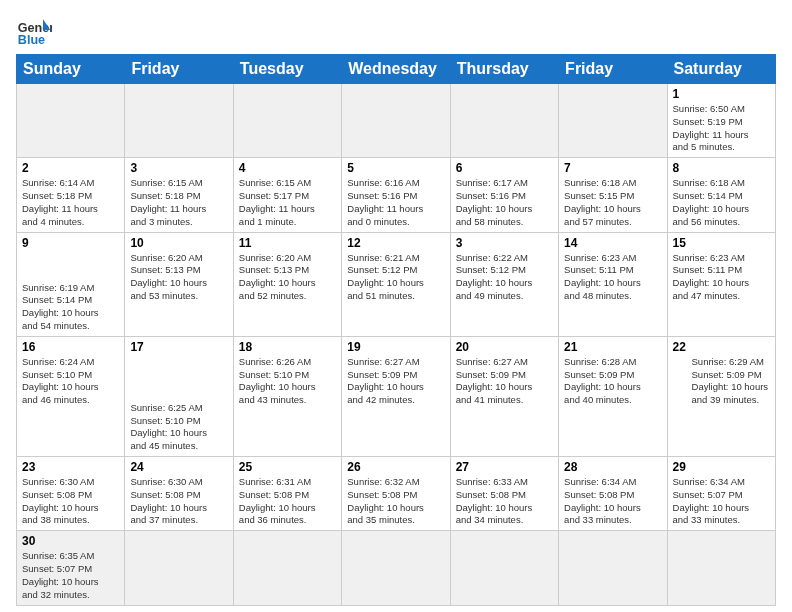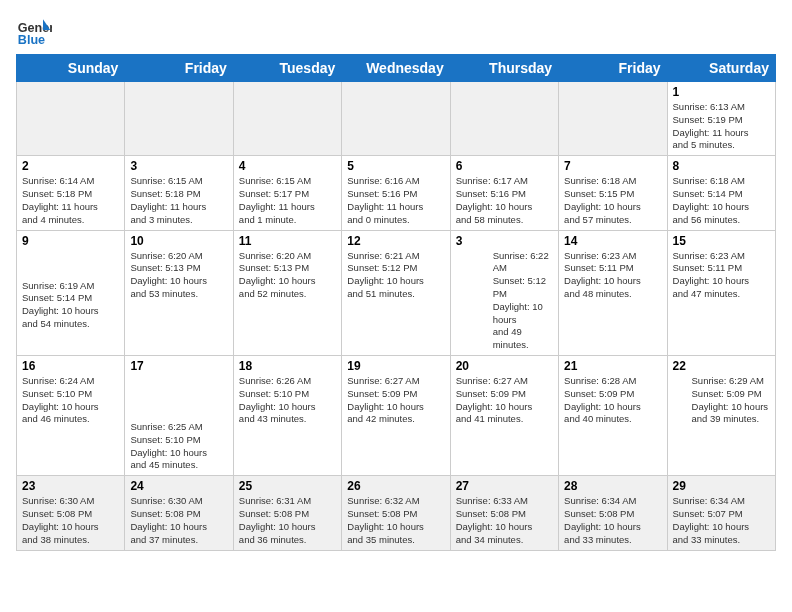--- a/index.html
+++ b/index.html
@@ -45,24 +45,24 @@
     .calendar {
       width: 100%;
       border-collapse: collapse;
       margin-top: 6px;
       font-size: 10.5px;
     }
     .calendar thead tr th {
       background: #1a73c4;
       color: #fff;
       font-weight: bold;
-      text-align: right;
+      text-align: left;
       padding: 5px 6px;
       border: 1px solid #1a73c4;
-      font-size: 14px;
+      font-size: 16px;
     }
     .calendar tbody tr td {
       border: 1px solid #ccc;
       vertical-align: top;
       padding: 3px 5px;
       width: calc(100% / 7);
       background: #fff;
       min-height: 70px;
       height: 70px;
     }
@@ -118,21 +118,21 @@
     <tbody id="calendar-body">
     <tr>
           <td class="empty-cell"></td>
           <td class="empty-cell"></td>
           <td class="empty-cell"></td>
           <td class="empty-cell"></td>
           <td class="empty-cell"></td>
           <td class="empty-cell"></td>
           <td>
             <span class="day-num">1</span>
-            <div class="day-info" style="white-space: pre-line;">Sunrise: 6:13 AM
+            <div class="day-info" style="white-space: pre-line;">Sunrise: 6:50 AM
 Sunset: 5:19 PM
 Daylight: 11 hours
 and 5 minutes.</div>
           </td>
         </tr>
         <tr>
           <td>
             <span class="day-num">2</span>
             <div class="day-info" style="white-space: pre-line;">Sunrise: 6:14 AM
 Sunset: 5:18 PM
@@ -206,21 +206,21 @@
           </td>
           <td>
             <span class="day-num">12</span>
             <div class="day-info" style="white-space: pre-line;">Sunrise: 6:21 AM
 Sunset: 5:12 PM
 Daylight: 10 hours
 and 51 minutes.</div>
           </td>
           <td>
             <span class="day-num">3</span>
-            <div class="day-info" style="white-space: pre-line; margin-left: 37px;">Sunrise: 6:22 AM
+            <div class="day-info" style="white-space: pre-line;">Sunrise: 6:22 AM
 Sunset: 5:12 PM
 Daylight: 10 hours
 and 49 minutes.</div>
           </td>
           <td>
             <span class="day-num">14</span>
             <div class="day-info" style="white-space: pre-line;">Sunrise: 6:23 AM
 Sunset: 5:11 PM
 Daylight: 10 hours
 and 48 minutes.</div>
@@ -327,16 +327,31 @@
 Daylight: 10 hours
 and 33 minutes.</div>
           </td>
           <td>
             <span class="day-num">29</span>
             <div class="day-info" style="white-space: pre-line;">Sunrise: 6:34 AM
 Sunset: 5:07 PM
 Daylight: 10 hours
 and 33 minutes.</div>
           </td>
+        </tr>
+        <tr>
+          <td>
+            <span class="day-num">30</span>
+            <div class="day-info" style="white-space: pre-line;">Sunrise: 6:35 AM
+Sunset: 5:07 PM
+Daylight: 10 hours
+and 32 minutes.</div>
+          </td>
+          <td class="empty-cell"></td>
+          <td class="empty-cell"></td>
+          <td class="empty-cell"></td>
+          <td class="empty-cell"></td>
+          <td class="empty-cell"></td>
+          <td class="empty-cell"></td>
         </tr>
       </tbody>
   </table>
 </div>
 
 </body></html>

